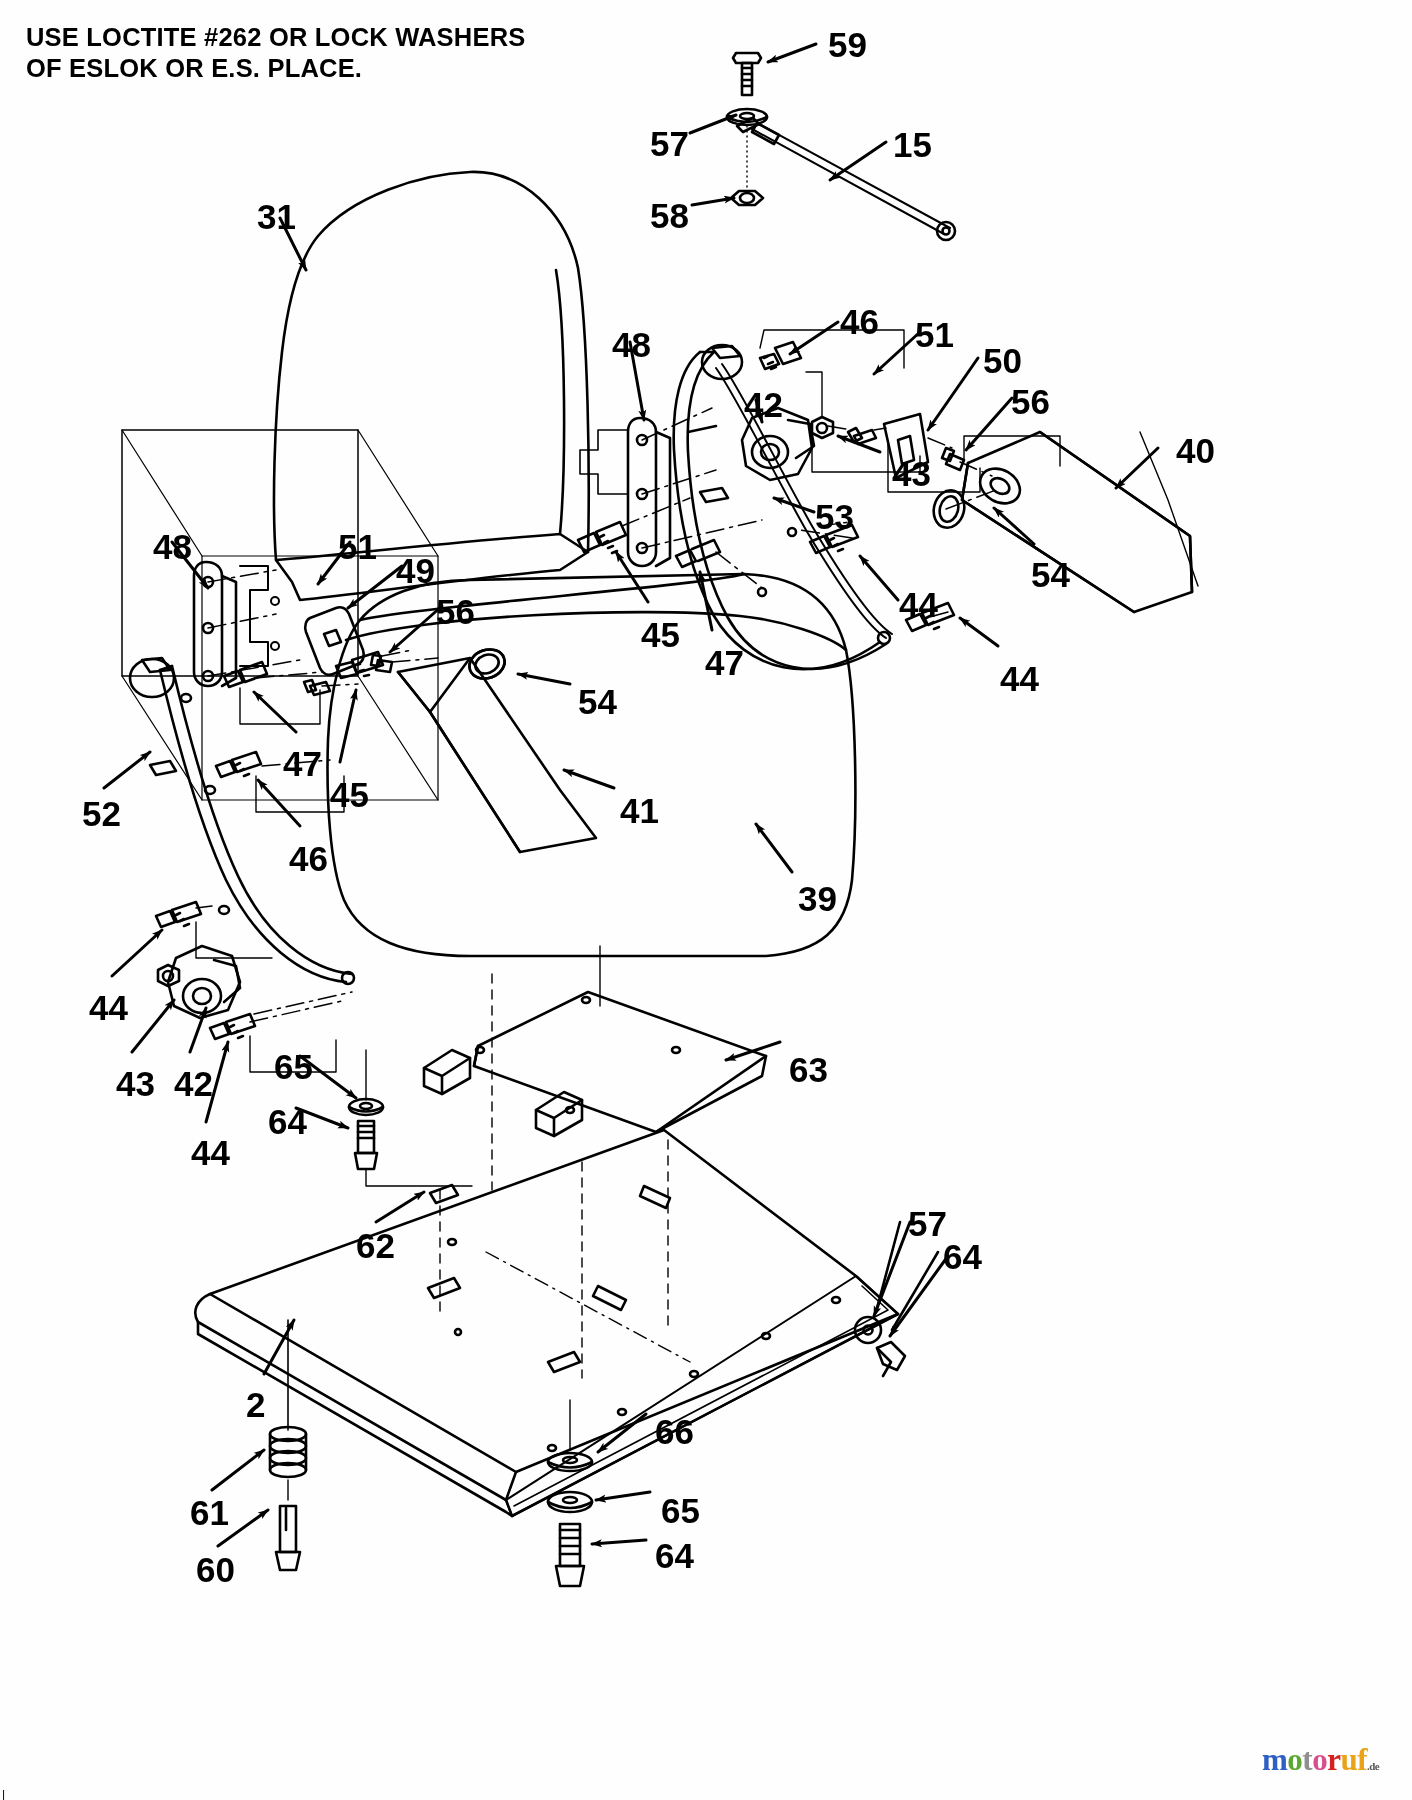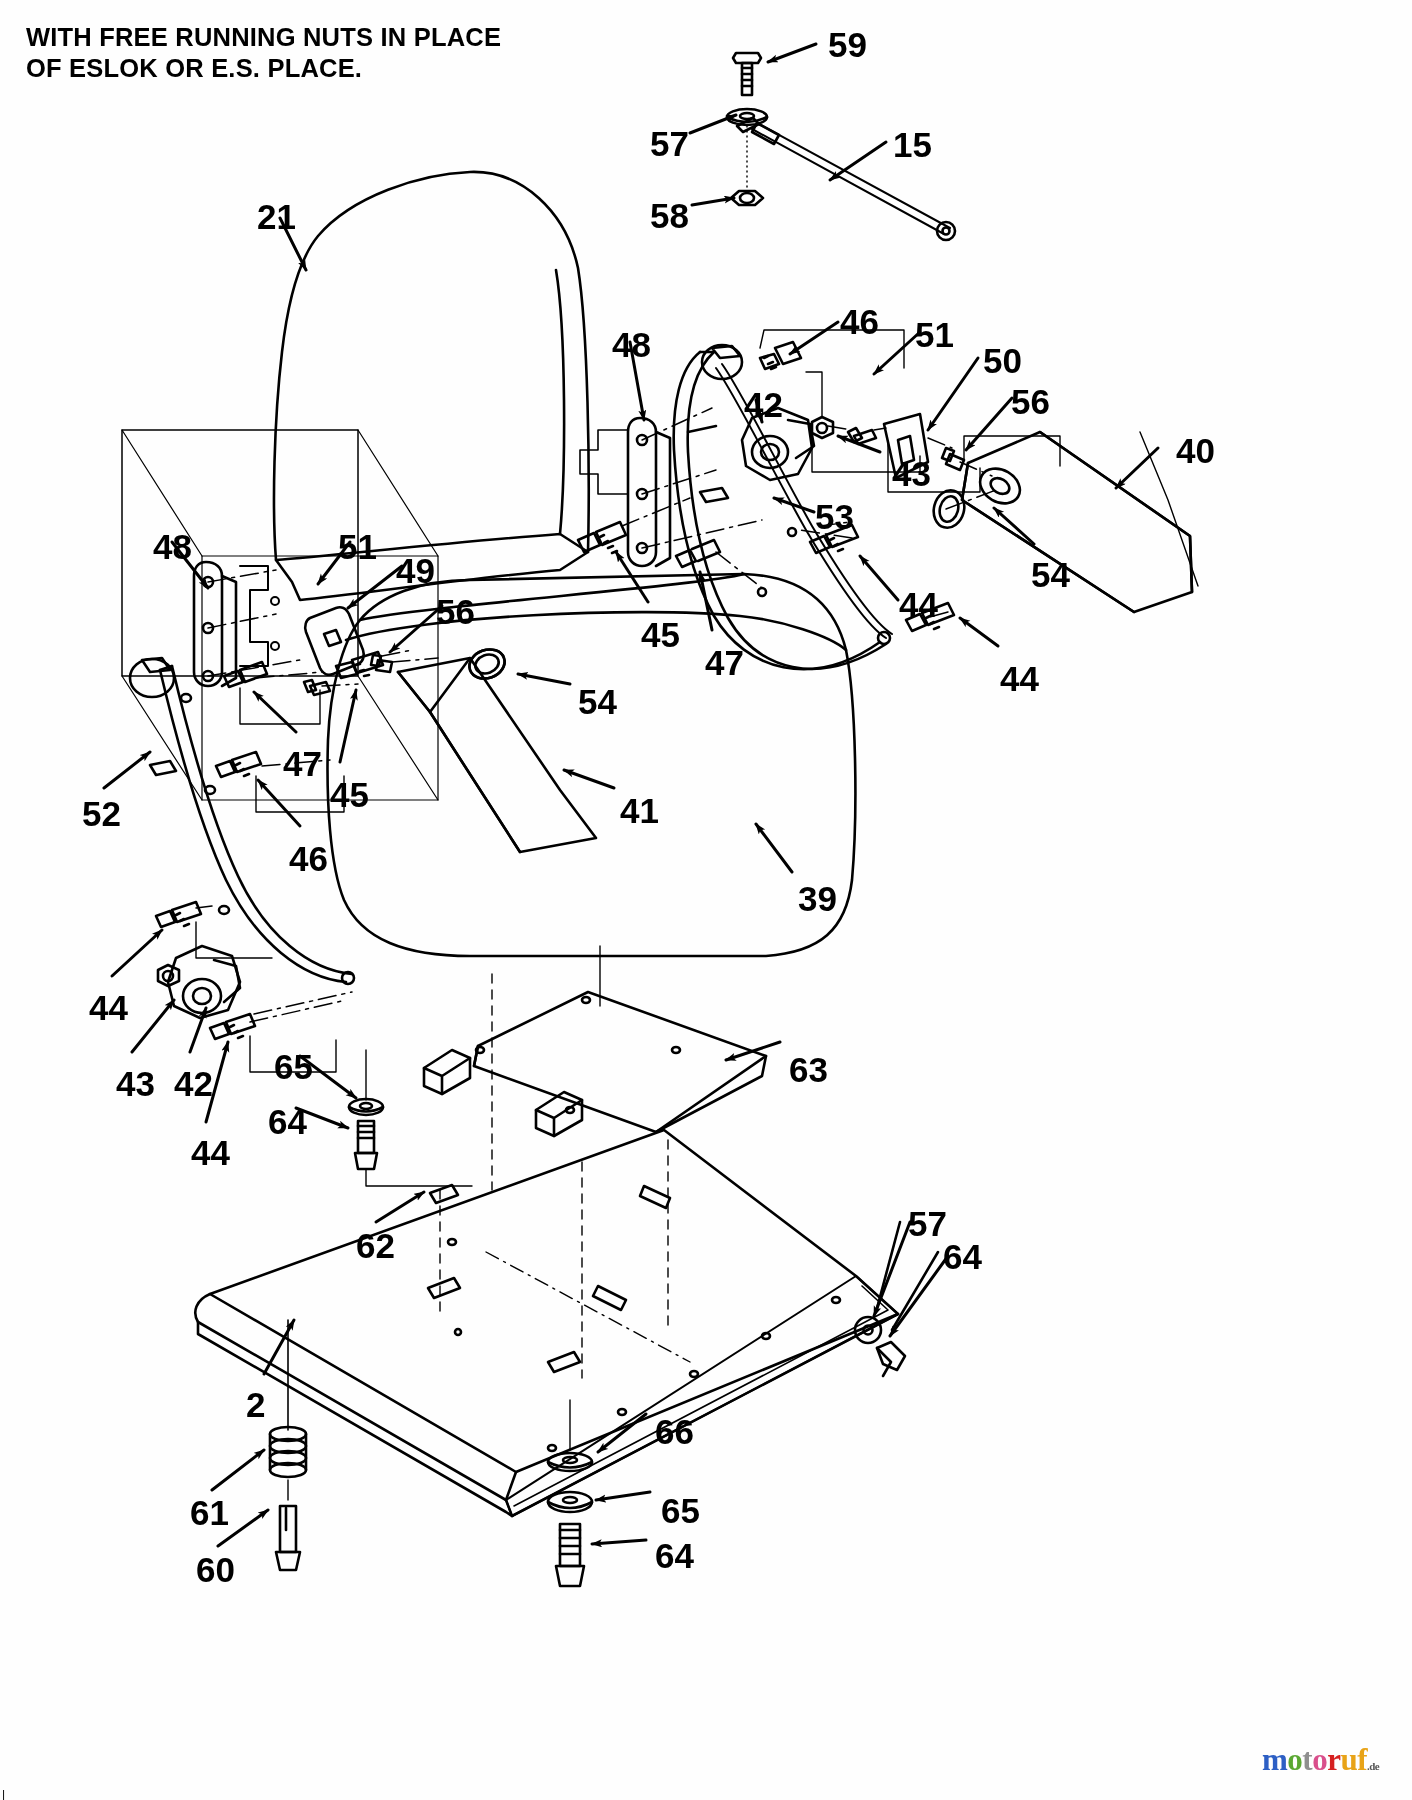--- a/index.html
+++ b/index.html
@@ -13,21 +13,21 @@
   .wm span{display:inline;}
   .wm .de{font-size:11px;color:#555;}
   .pg{position:absolute;left:2px;top:1788px;font-size:12px;color:#000;}
 </style>
 </head>
 <body>
 
 <div id="page">
 
   <div id="note">
-    <div>WITH FREE RUNNING NUTS IN PLACE</div>
+    <div>USE LOCTITE #262 OR LOCK WASHERS</div>
     <div>OF ESLOK OR E.S. PLACE.</div>
   </div>
 
   <svg class="art" viewBox="0 0 1412 1800" xmlns="http://www.w3.org/2000/svg">
     <defs>
       <marker id="ah" markerWidth="12" markerHeight="12" refX="10" refY="4" orient="auto" markerUnits="userSpaceOnUse">
         <path d="M0,0 L11,4 L0,8 L2.6,4 z" fill="#000"></path>
       </marker>
     </defs>
     <g fill="none" stroke="#000" stroke-width="2.6" stroke-linecap="round" stroke-linejoin="round">
@@ -431,21 +431,21 @@
         <path d="M938,1252 L892,1330"></path>
       </g>
     </g>
   </svg>
 
   <div id="callout-layer">
       <div class="cal" style="left: 828px; top: 27px;">59</div>
       <div class="cal" style="left: 650px; top: 126px;">57</div>
       <div class="cal" style="left: 893px; top: 127px;">15</div>
       <div class="cal" style="left: 650px; top: 198px;">58</div>
-      <div class="cal" style="left: 257px; top: 199px;">21</div>
+      <div class="cal" style="left: 257px; top: 199px;">31</div>
       <div class="cal" style="left: 612px; top: 327px;">48</div>
       <div class="cal" style="left: 840px; top: 304px;">46</div>
       <div class="cal" style="left: 915px; top: 317px;">51</div>
       <div class="cal" style="left: 983px; top: 343px;">50</div>
       <div class="cal" style="left: 1011px; top: 384px;">56</div>
       <div class="cal" style="left: 744px; top: 387px;">42</div>
       <div class="cal" style="left: 1164px; top: 433px; margin-left: 12px;">40</div>
       <div class="cal" style="left: 892px; top: 456px;">43</div>
       <div class="cal" style="left: 815px; top: 499px;">53</div>
       <div class="cal" style="left: 153px; top: 529px;">48</div>

